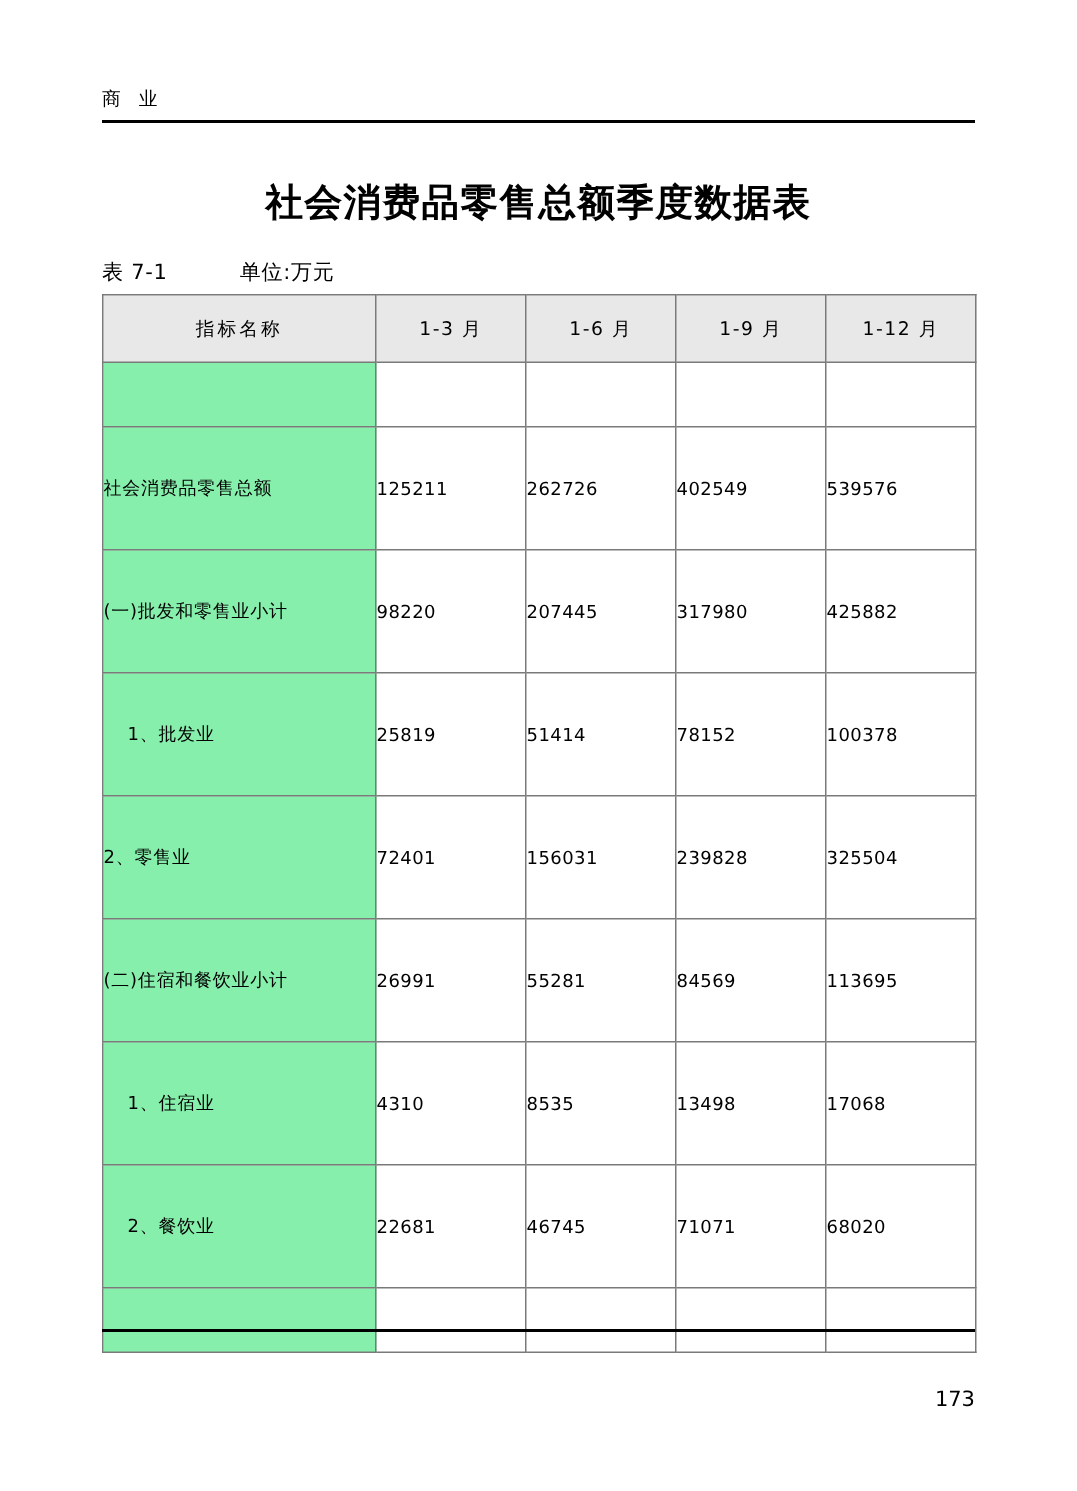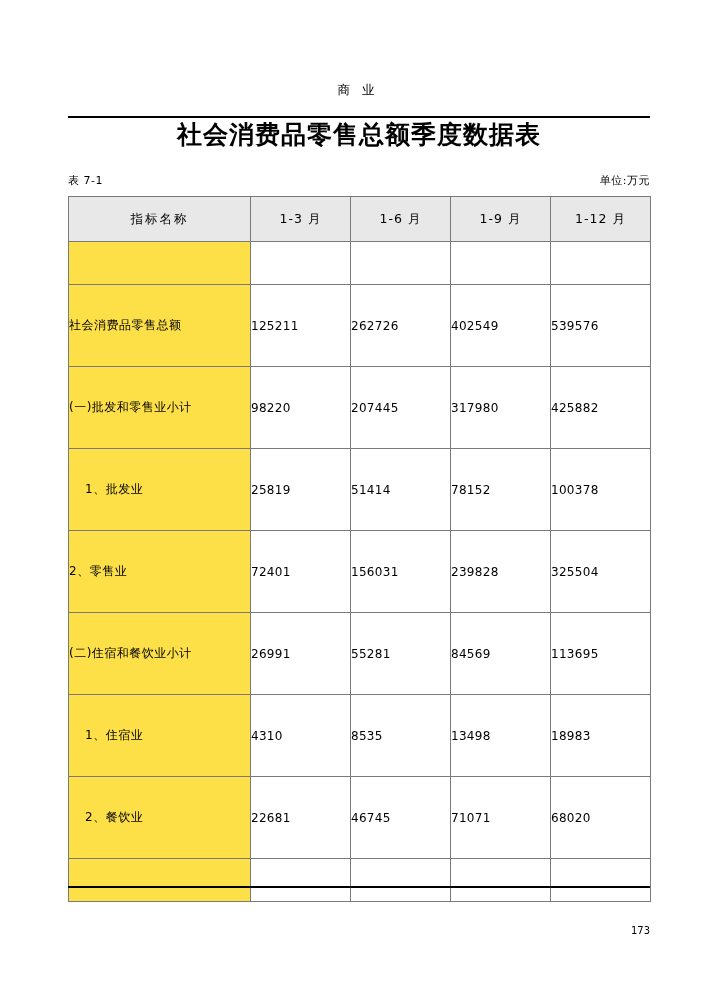--- a/index.html
+++ b/index.html
@@ -22,26 +22,25 @@
     height: 994px;
     box-sizing: border-box;
   }
   .header-section {
     position: absolute;
     left: 68px;
     top: 58px;
     width: 582px;
   }
   .header-label {
-    text-align: center;
+    text-align: left;
     font-size: 12.5px;
     letter-spacing: 4px;
     padding-right: 2px;
-    padding-bottom: 17px;
-    margin-top: 24px;
+    padding-bottom: 5px;
   }
   .header-rule {
     border-top: 2px solid #000;
     width: 100%;
   }
   .doc-title {
     position: absolute;
     left: 0;
     top: 118px;
     width: 718px;
@@ -49,26 +48,26 @@
     font-size: 25px;
     font-weight: bold;
     letter-spacing: 1px;
   }
   .subhead {
     position: absolute;
     left: 68px;
     top: 173px;
     width: 582px;
     display: flex;
-    justify-content: space-between;
+    justify-content: flex-start;
     align-items: baseline;
-    font-size: 11px;
+    font-size: 14px;
   }
   .subhead .tblno { letter-spacing: 0.5px; }
-  .subhead .unit { letter-spacing: 0.5px; }
+  .subhead .unit { letter-spacing: 0.5px; margin-left: 48px; }
 
   table.data {
     position: absolute;
     left: 68px;
     top: 196px;
     width: 582px;
     border-collapse: collapse;
     table-layout: fixed;
   }
   table.data th, table.data td {
@@ -96,42 +95,42 @@
 
   table.data tbody td {
     height: 81px;
     font-size: 12px;
     vertical-align: middle;
   }
   table.data tbody tr.spacer td {
     height: 42px;
   }
   td.namecell {
-    background: #fde047;
+    background: #86efac;
     text-align: left;
     padding-left: 16px;
     letter-spacing: 0.5px;
   }
   td.namecell.ind1 { padding-left: 16px; }
   td.valcell {
     padding-right: 18px;
     letter-spacing: 0.3px;
   }
   .footer-rule {
     position: absolute;
     left: 68px;
     top: 886px;
     width: 582px;
     border-top: 2px solid #000;
   }
   .pageno {
     position: absolute;
     right: 68px;
     top: 925px;
-    font-size: 10px;
+    font-size: 14px;
     margin-left: 37px;
   }
 </style>
 </head>
 <body>
 
 <div class="page">
 
   <div class="header-section">
     <div class="header-label">商  业</div>
@@ -209,21 +208,21 @@
         <td class="valcell">55281</td>
         <td class="valcell">84569</td>
         <td class="valcell">113695</td>
       </tr>
 
       <tr>
         <td class="namecell ind1">1、住宿业</td>
         <td class="valcell">4310</td>
         <td class="valcell">8535</td>
         <td class="valcell">13498</td>
-        <td class="valcell">18983</td>
+        <td class="valcell">17068</td>
       </tr>
 
       <tr>
         <td class="namecell ind1">2、餐饮业</td>
         <td class="valcell">22681</td>
         <td class="valcell">46745</td>
         <td class="valcell">71071</td>
         <td class="valcell">68020</td>
       </tr>
 

